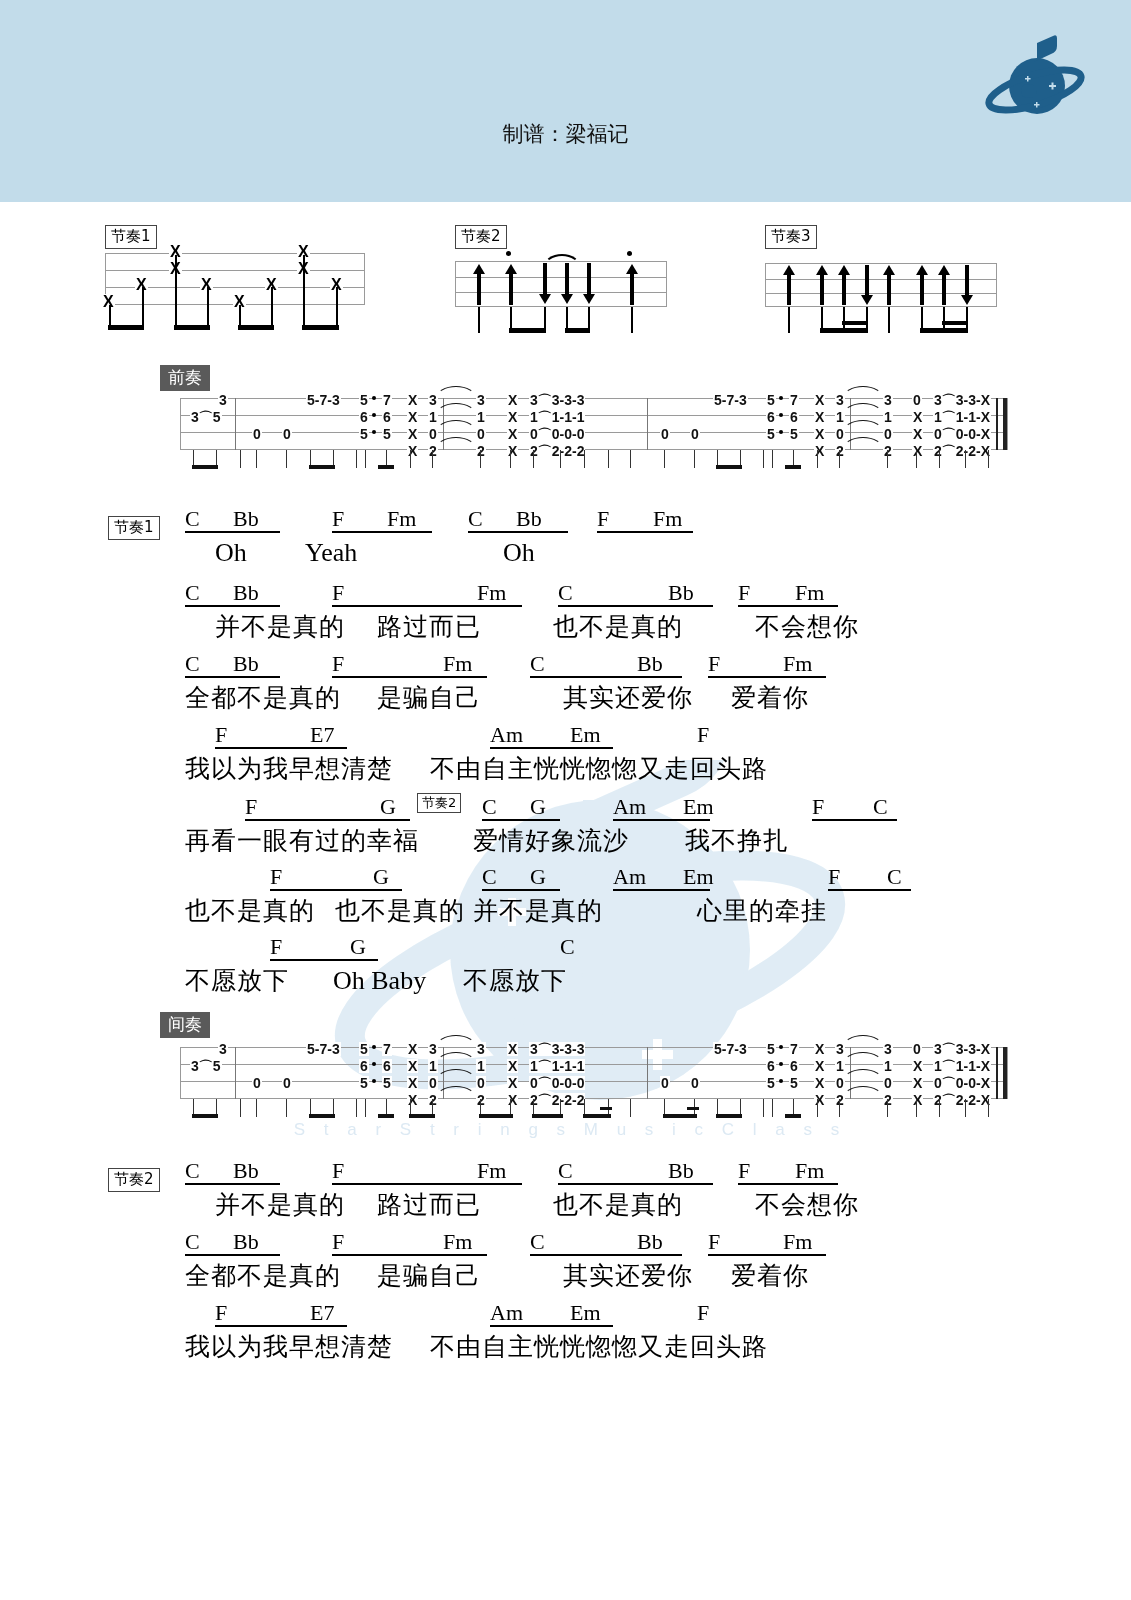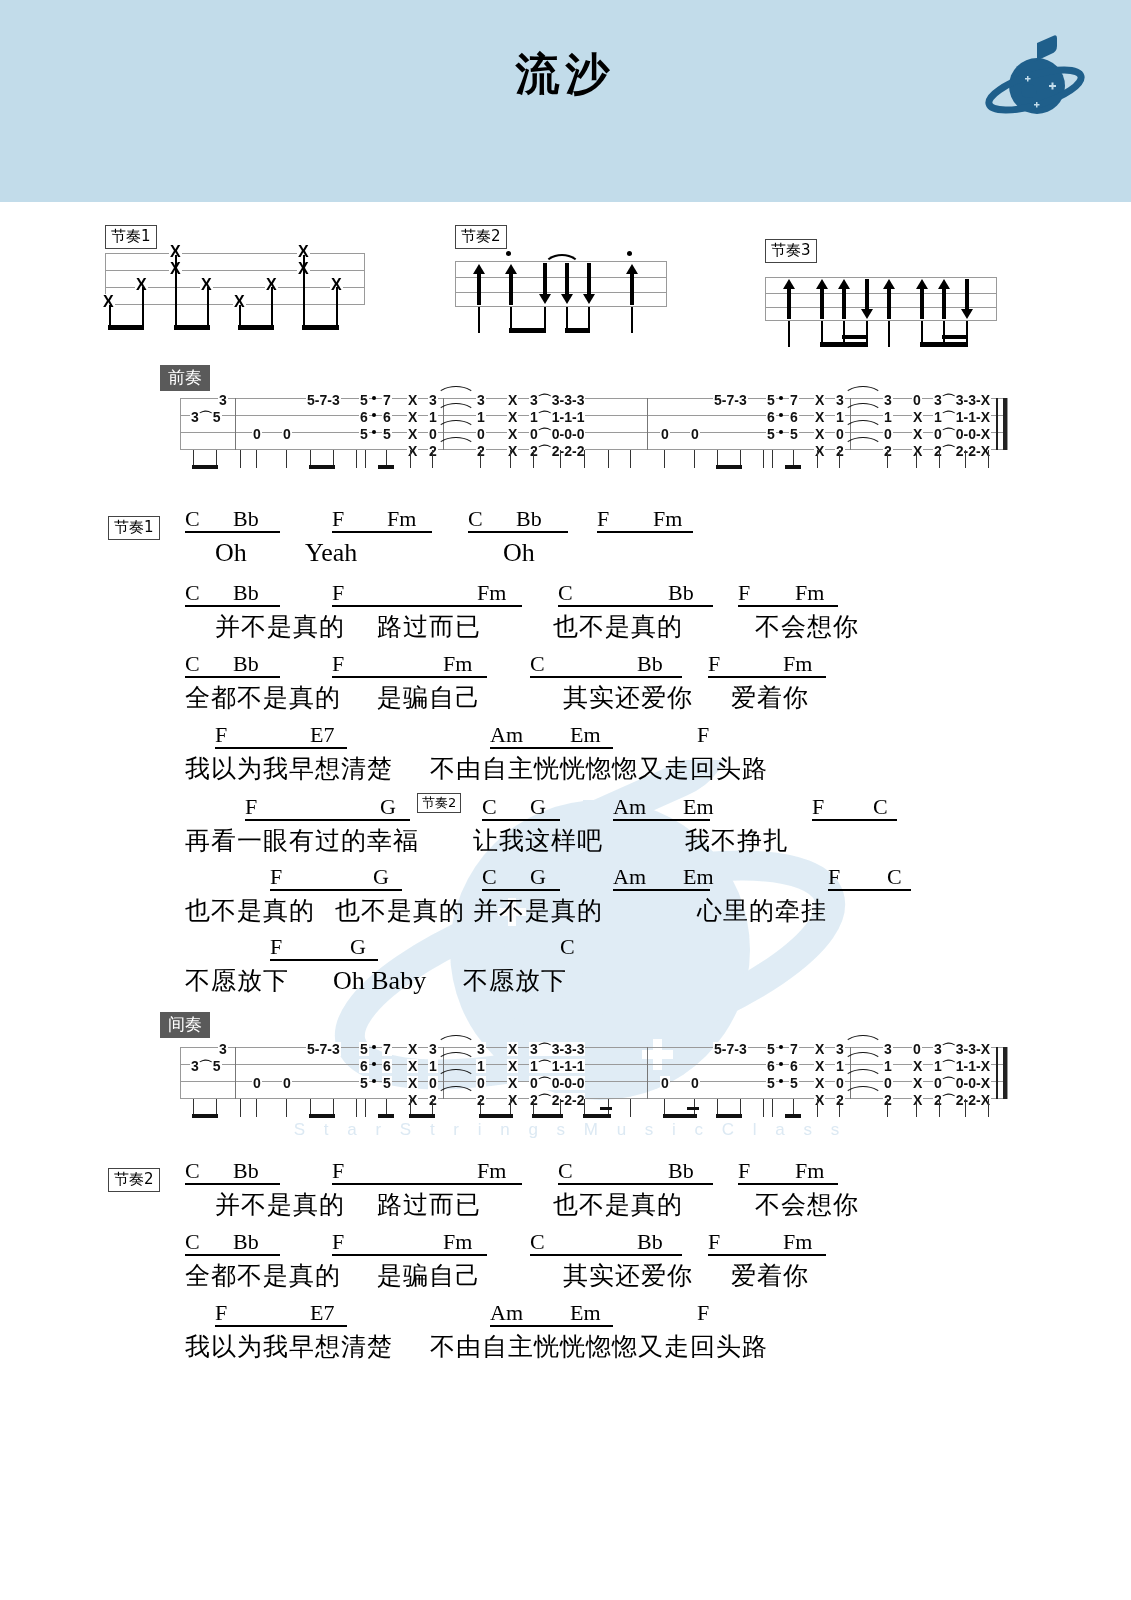--- a/index.html
+++ b/index.html
@@ -188,21 +188,21 @@
   .lyric-cn {
     font-family:"DejaVu Sans", sans-serif;
     font-size:25px;
     letter-spacing:1px;
   }
 </style>
 </head>
 <body>
 
 <div class="header">
-  <div class="song-title">流沙</div>
+  <div class="arranger">制谱：梁福记</div>
 
   <svg class="logo" viewBox="0 0 112 100">
     <circle cx="58" cy="58" r="28" fill="#1f5f8b"></circle>
     <path d="M58 30 L58 62 Q58 70 50 70 Q42 70 42 63 Q42 56 50 56 Q54 56 55 58 L55 34 L72 26 Q78 24 78 18 L78 10 Q78 6 74 8 L58 15 Z" fill="#1f5f8b"></path>
     <ellipse cx="56" cy="62" rx="48" ry="15" fill="none" stroke="#1f5f8b" stroke-width="7" transform="rotate(-17 56 62)"></ellipse>
     <path d="M46 50 l2 0 l0-2 l1.5 0 l0 2 l2 0 l0 1.5 l-2 0 l0 2 l-1.5 0 l0-2 l-2 0 z" fill="#c2dcea"></path>
     <path d="M70 57 l2.5 0 l0-2.5 l2 0 l0 2.5 l2.5 0 l0 2 l-2.5 0 l0 2.5 l-2 0 l0-2.5 l-2.5 0 z" fill="#c2dcea"></path>
     <path d="M55 76 l2 0 l0-2 l1.5 0 l0 2 l2 0 l0 1.5 l-2 0 l0 2 l-1.5 0 l0-2 l-2 0 z" fill="#c2dcea"></path>
   </svg>
 </div>
@@ -271,21 +271,21 @@
   <div class="stem" style="left:23px;  top:82px; height:26px;"></div>
   <div class="stem" style="left:55px;  top:82px; height:26px;"></div>
   <div class="stem" style="left:89px;  top:82px; height:26px;"></div>
   <div class="beam" style="left:54px;  top:103px; width:37px;"></div>
   <div class="stem" style="left:111px; top:82px; height:26px;"></div>
   <div class="stem" style="left:133px; top:82px; height:26px;"></div>
   <div class="beam" style="left:110px; top:103px; width:25px;"></div>
   <div class="stem" style="left:176px; top:82px; height:26px;"></div>
 </div>
 
-<div class="rhythm-block" style="left:765px; top:239px; width:250px; height:115px;text-decoration:underline;">
+<div class="rhythm-block" style="left:765px; top:225px; width:250px; height:115px;text-decoration:underline;">
   <div class="rhythm-label"><span class="chip">节奏3</span></div>
   <div class="staff" style="left:0; top:38px; width:232px; height:44px;">
     <div class="ln" style="top:15px;"></div>
     <div class="ln" style="top:29px;"></div>
   </div>
 
   <div class="arrow-up" style="left:22px;  top:47px; height:33px;"></div>
   <div class="arrow-up" style="left:55px;  top:47px; height:33px;"></div>
   <div class="arrow-up" style="left:77px;  top:47px; height:33px;"></div>
   <div class="arrow-dn" style="left:100px; top:40px; height:33px;"></div>
@@ -538,21 +538,21 @@
     <span class="chord" style="left:498px;">Em</span>
     <span class="chord" style="left:627px;">F</span>
     <span class="chord" style="left:688px;">C</span>
     <div class="chordrule" style="left:60px;  top:23px; width:165px;"></div>
     <div class="chordrule" style="left:297px; top:23px; width:78px;"></div>
     <div class="chordrule" style="left:428px; top:23px; width:97px;"></div>
     <div class="chordrule" style="left:627px; top:23px; width:85px;"></div>
   </div>
   <div class="chordline" style="left:77px; top:320px;">
     <span class="lyric lyric-cn" style="left:0px;">再看一眼有过的幸福</span>
-    <span class="lyric lyric-cn" style="left:288px;">让我这样吧</span>
+    <span class="lyric lyric-cn" style="left:288px;">爱情好象流沙</span>
     <span class="lyric lyric-cn" style="left:500px;">我不挣扎</span>
   </div>
 
   <div class="chordline" style="left:77px; top:358px;">
     <span class="chord" style="left:85px;">F</span>
     <span class="chord" style="left:188px;">G</span>
     <span class="chord" style="left:297px;">C</span>
     <span class="chord" style="left:345px;">G</span>
     <span class="chord" style="left:428px;">Am</span>
     <span class="chord" style="left:498px;">Em</span>

